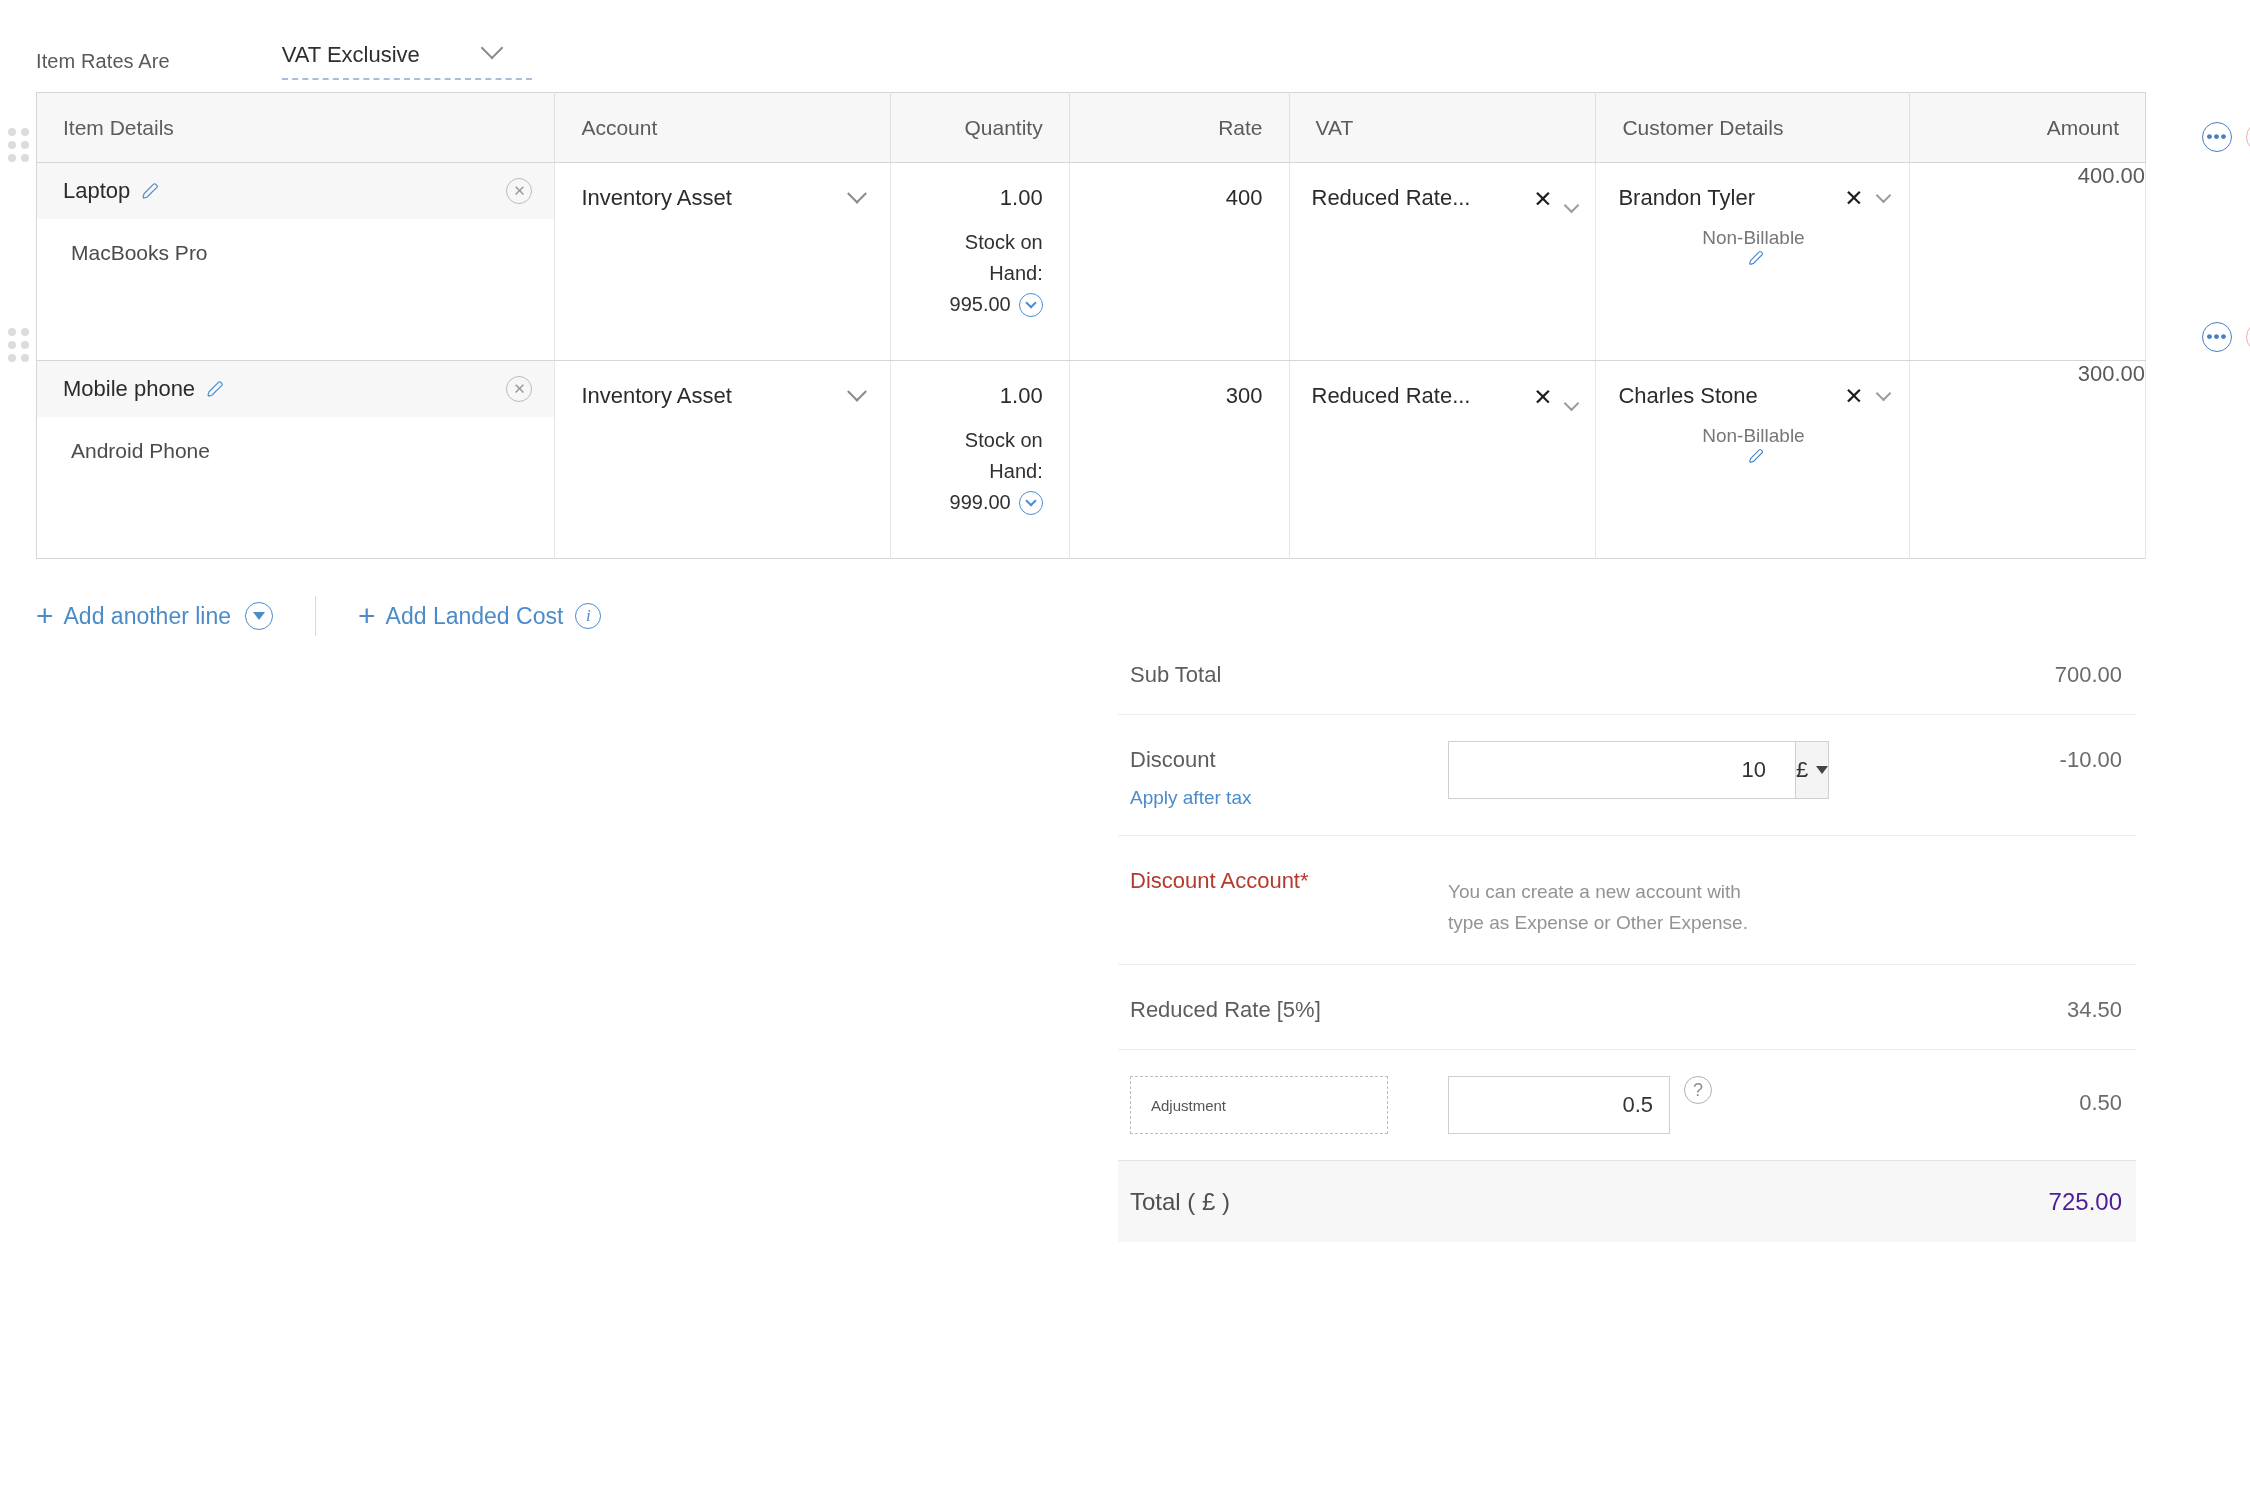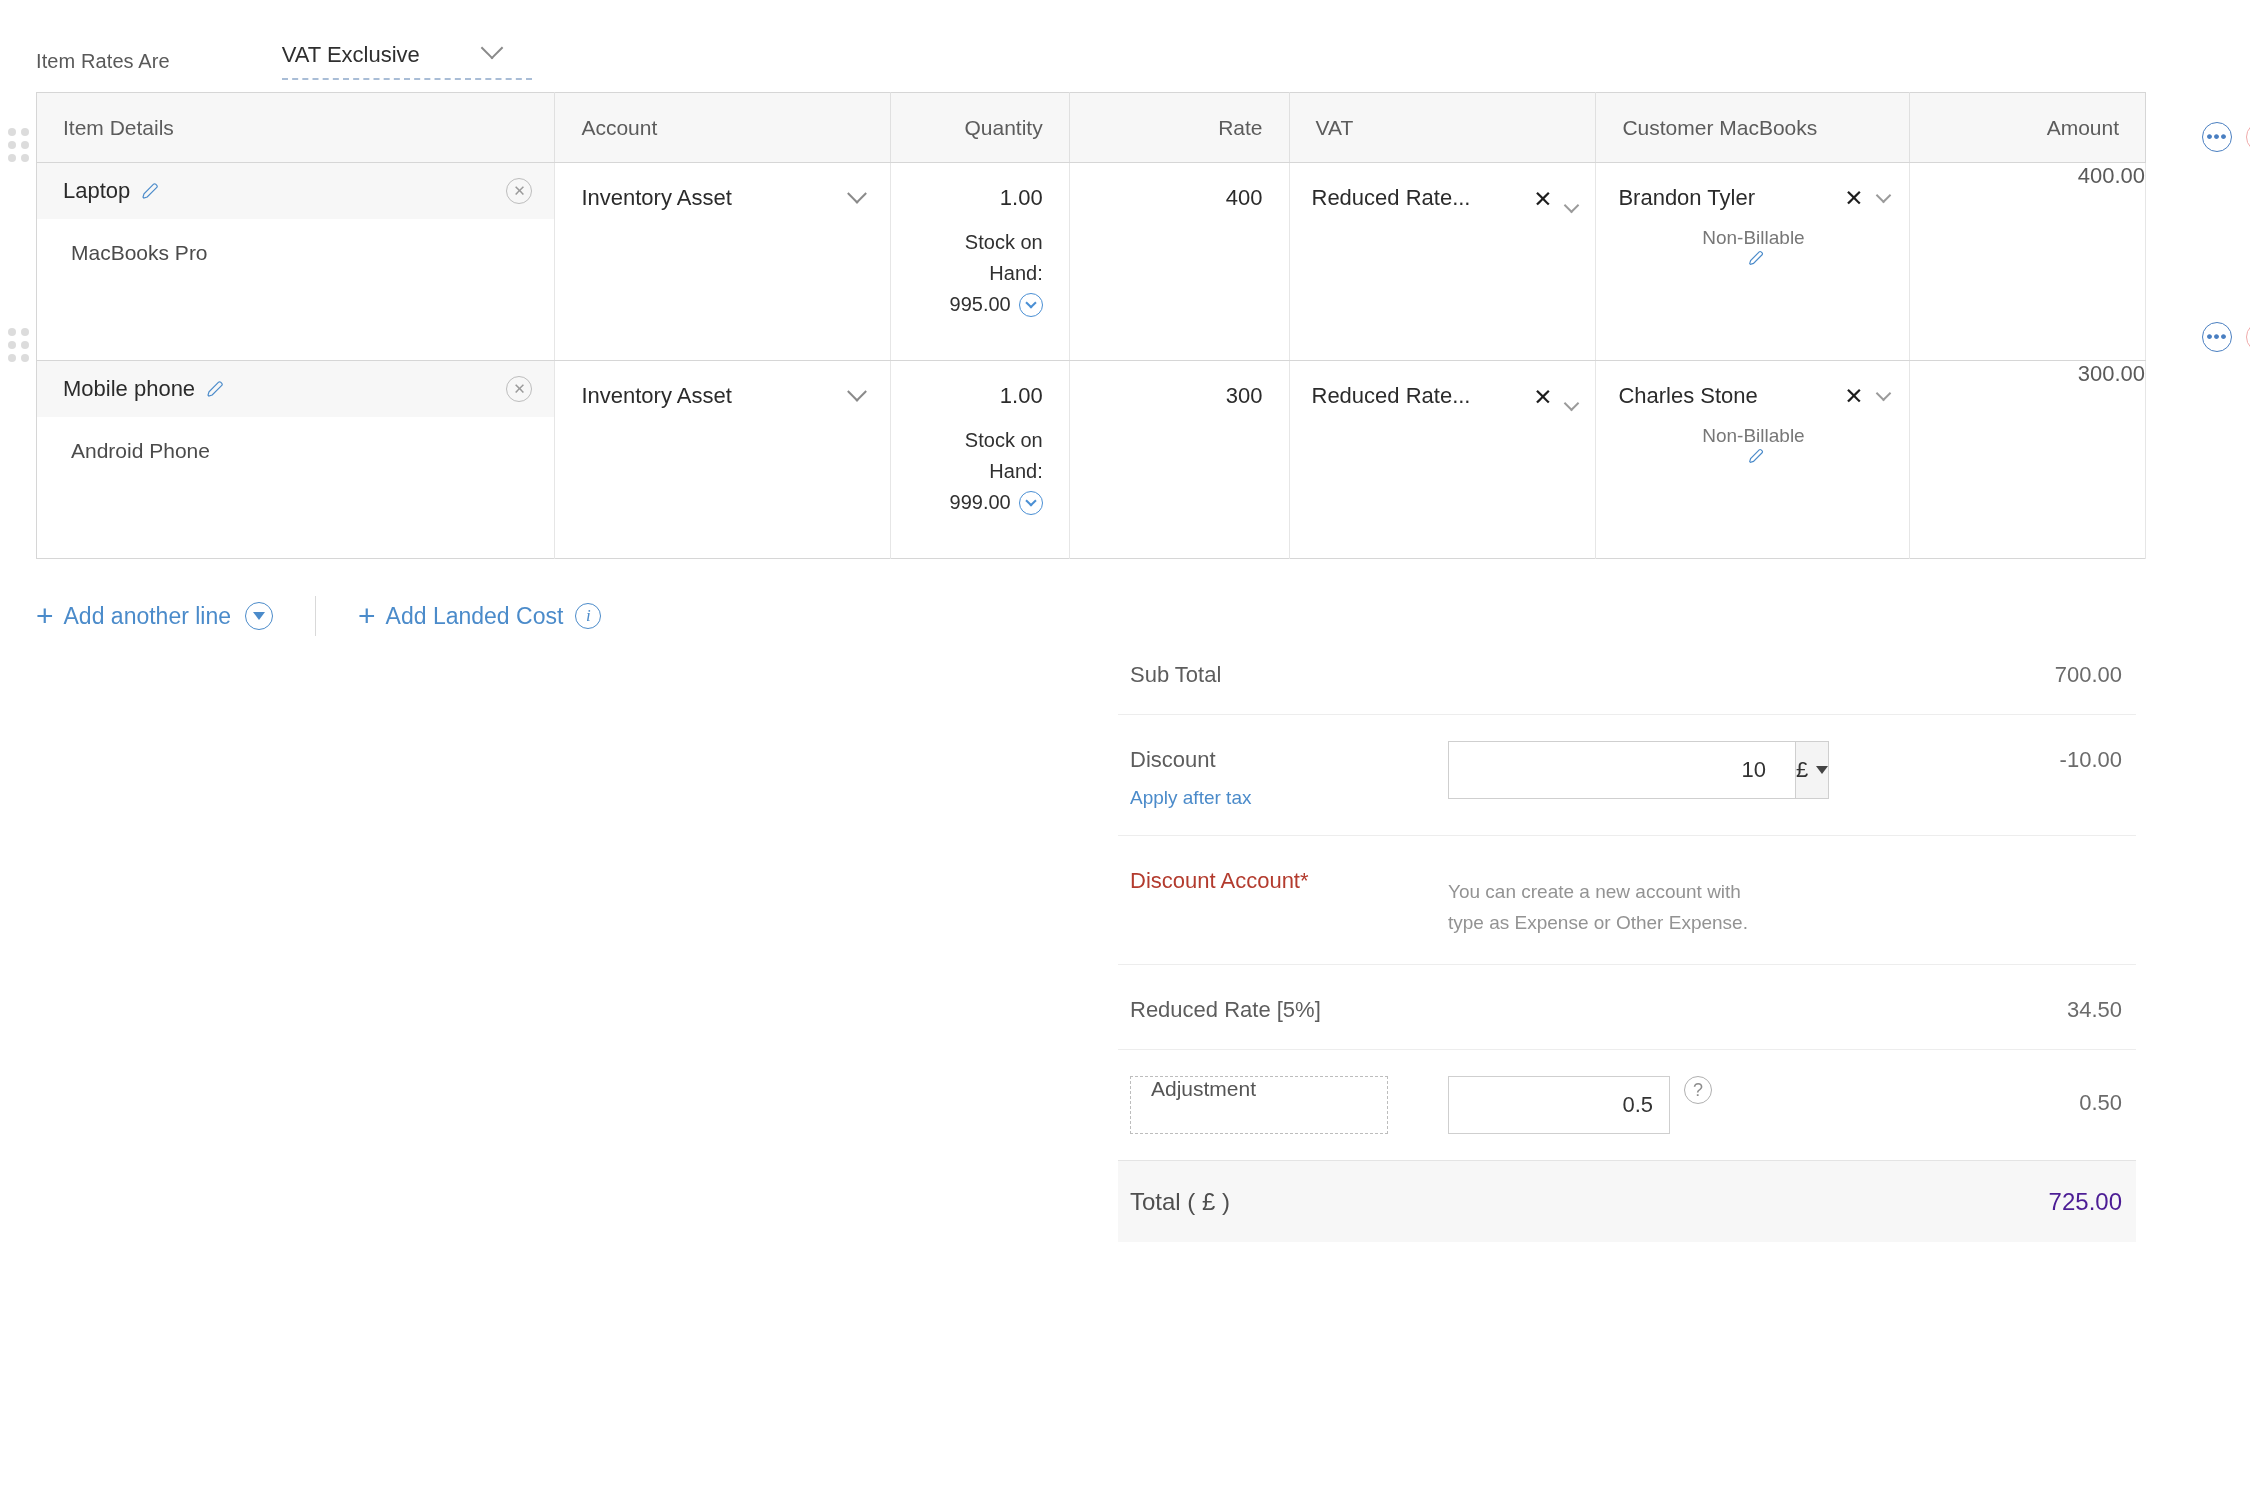--- a/index.html
+++ b/index.html
@@ -362,23 +362,23 @@
     margin-top: 14px;
     font-size: 19px;
     color: #939393;
     line-height: 31px;
     width: 300px;
   }
 
   .adj-label-box {
     width: 258px; height: 58px;
     border: 1px dashed #bdbdbd;
-    display: flex; 
+    display: flex; align-items: center;
     padding: 0 20px;
-    font-size: 21px; color: #555;
+    font-size: 15px; color: #555;
     cursor: text;
   }
   .adj-input {
     width: 222px; height: 58px;
     border: 1px solid #cfcfcf;
     text-align: right;
     padding: 0 16px;
     font-size: 22px; color: #333;
     font-family: "Liberation Sans", sans-serif;
     outline: none; background: #fff;
@@ -455,21 +455,21 @@
         <col style="width:302px">
         <col style="width:228px">
     </colgroup>
     <thead>
       <tr>
         <th>Item Details</th>
         <th>Account</th>
         <th class="r">Quantity</th>
         <th class="r">Rate</th>
         <th>VAT</th>
-        <th>Customer MacBooks</th>
+        <th>Customer Details</th>
         <th class="r">Amount</th>
       </tr>
     </thead>
     <tbody>
 
       <tr>
         <td>
           <div class="item-name-row">
             <span class="item-name">Laptop</span>
             <span class="pencil">

